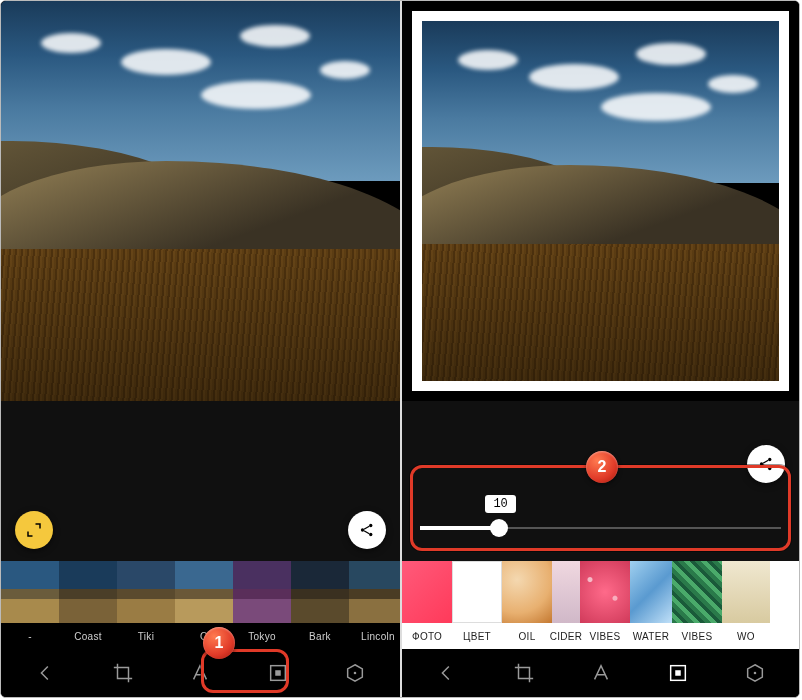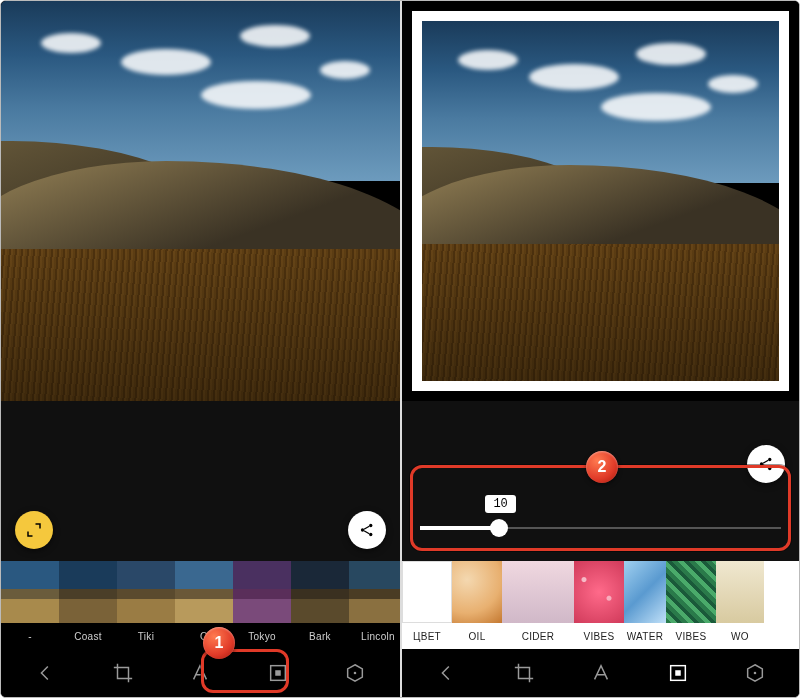--- a/index.html
+++ b/index.html
@@ -319,31 +319,37 @@
       <div class="slider-wrap">
         <div class="slider-tooltip" id="sltip" style="left: calc(22% - 14px);">10</div>
         <div class="slider-track"></div>
         <div class="slider-fill" id="slfill" style="width: 22%;"></div>
         <div class="slider-thumb" id="slthumb" style="left: 22%;"></div>
       </div>
     </div>
     <div class="strip" style="background:#fff">
       <div class="thumb" style="width:50px">
         <div class="tpic">
+            <div class="tg" style="background:linear-gradient(135deg,#ff5a7a,#ff3a5a)"></div>
+          </div>
+        <div class="tlabel dark">ФОТО</div>
+      </div>
+      <div class="thumb" style="width:50px">
+        <div class="tpic">
             <div class="tg" style="background:#fff;border:1px solid #ddd"></div>
           </div>
         <div class="tlabel dark">ЦВЕТ</div>
       </div>
       <div class="thumb" style="width:50px">
         <div class="tpic">
             <div class="tg" style="background:radial-gradient(circle at 30% 30%,#f4d8b0,#e8b070 60%,#c47830)"></div>
           </div>
         <div class="tlabel dark">OIL</div>
       </div>
-      <div class="thumb" style="width:72px">
+      <div class="thumb" style="width:28px">
         <div class="tpic">
             <div class="tg" style="background:linear-gradient(#f0d8e0,#d0b8c8)"></div>
           </div>
         <div class="tlabel dark">CIDER</div>
       </div>
       <div class="thumb" style="width:50px">
         <div class="tpic">
             <div class="tg" style="background:radial-gradient(circle,#ff6a8a,#d03a5a);"></div>
             <div class="tg" style="background:radial-gradient(circle at 20% 30%,rgba(255,255,255,.6) 0 2px,transparent 3px),radial-gradient(circle at 70% 60%,rgba(255,255,255,.5) 0 2px,transparent 3px)"></div>
           </div>

